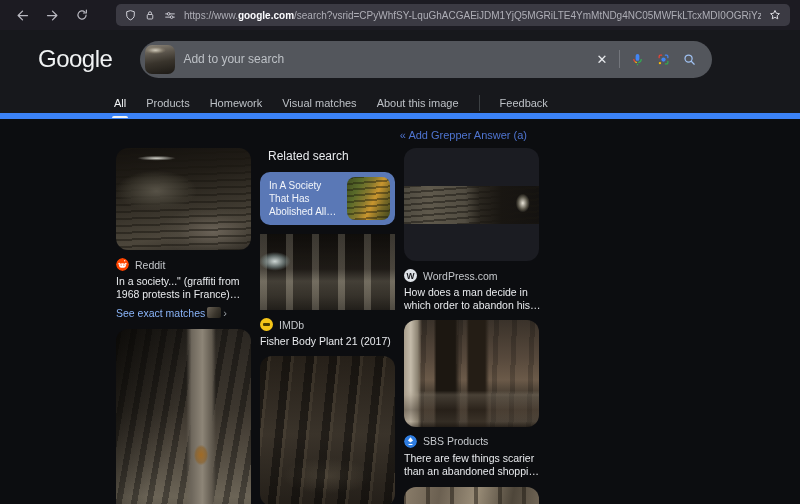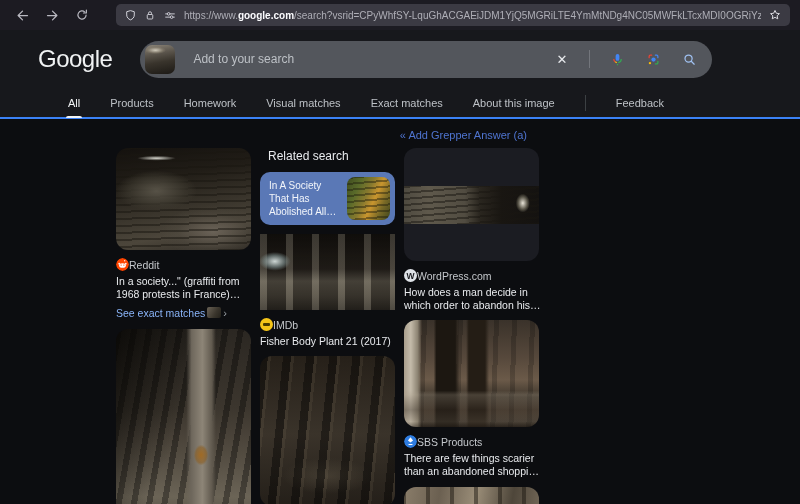--- a/index.html
+++ b/index.html
@@ -10,57 +10,57 @@
   
   .chrome { height:30px; background:#1c1b22; display:flex; align-items:center; padding:0 10px; gap:6px; }
   .nav-btn { width:24px; height:22px; display:flex; align-items:center; justify-content:center;
     border-radius:4px; cursor:pointer; flex:0 0 auto; }
   .urlbar { margin-left:16px; flex:1; height:22px; background:#3b3a43; border-radius:5px;
     display:flex; align-items:center; padding:0 8px; gap:7px; min-width:0; }
   .url-text { flex:1; font-size:10px; color:#aeaeb6; white-space:nowrap; overflow:hidden; min-width:0; }
   .url-text b { color:#fbfbfe; font-weight:700; }
 
   
-  .gheader { height:89px; background:#17181c; border-bottom:2px solid #3b82f6; }
+  .gheader { height:89px; background:#17181c; border-bottom:6px solid #3b82f6; }
   .logo-row { height:58px; display:flex; align-items:center; padding-left:38px; }
   .glogo { color:#f1f3f4; font-size:24px; font-weight:500; letter-spacing:-0.5px; cursor:pointer; }
   .pill { margin-left:28px; width:572px; height:37px; background:#53565c; border-radius:19px;
-    display:flex; align-items:center; padding:0 14px 0 5px; gap:18px; }
+    display:flex; align-items:center; padding:0 14px 0 5px; gap:8px; }
   .pill-thumb { width:30px; height:29px; border-radius:7px; flex:0 0 auto; cursor:pointer;
     background:
       radial-gradient(14px 5px at 35% 18%, #cfc9ba 0%, rgba(150,140,120,.4) 55%, transparent 75%),
       linear-gradient(170deg,#8c8578 0%,#5a544b 32%,#39342c 58%,#1c1915 100%); }
   .pill-input { flex:1; background:transparent; border:none; outline:none; font-size:12px;
     color:#e8eaed; font-family:"Liberation Sans",sans-serif; min-width:0; }
   .pill-input::placeholder { color:#bdc1c6; opacity:1; }
   .pill-x { color:#e8eaed; font-size:13px; cursor:pointer; padding:0 4px; }
   .pill-div { width:1px; height:18px; background:#73767c; }
   .pill-ic { width:18px; height:18px; display:flex; align-items:center; justify-content:center; cursor:pointer; }
 
   
-  .tabs { height:30px; display:flex; align-items:stretch; padding-left:68px; gap:30px; }
+  .tabs { height:30px; display:flex; align-items:stretch; padding-left:114px; gap:20px; }
   .tab { display:flex; align-items:center; font-size:11px; color:#bdc1c6; cursor:pointer; position:relative; }
   .tab.sel { color:#f1f3f4; }
   .tab.sel::after { content:""; position:absolute; left:-2px; right:-2px; bottom:0; height:2px;
     background:#f1f3f4; border-radius:2px 2px 0 0; }
   .tab-divider { width:1px; background:#3c4043; margin:7px 0; }
 
   
   .content { background:#0c0d10; height:385px; padding-left:116px; }
   .grepper-row { width:423px; text-align:right; padding:6px 12px 0 0; height:29px; }
   .grepper-row a { color:#4f74d0; font-size:11px; text-decoration:none; cursor:pointer; }
 
   .masonry { display:flex; gap:9px; width:423px; }
   .col { width:135px; display:flex; flex-direction:column; }
 
   .ph { width:135px; border-radius:12px; cursor:pointer; }
   .card { width:135px; border-radius:12px; background:#1b1c22; display:flex; align-items:center; cursor:pointer; }
   .card .inner { width:100%; border-radius:0; }
 
-  .srcrow { display:flex; align-items:flex-end; margin-top:8px; cursor:pointer; }
+  .srcrow { display:flex; align-items:center; gap:6px; margin-top:8px; cursor:pointer; }
   .srclabel { font-size:10.5px; color:#c4c7cb; }
   .title { margin-top:4px; font-size:10.5px; line-height:1.28; color:#e8eaed; cursor:pointer;
     display:-webkit-box; -webkit-line-clamp:2; -webkit-box-orient:vertical; overflow:hidden; width:139px; }
   .title.one { -webkit-line-clamp:1; }
   .linkrow { margin-top:5px; display:flex; align-items:center; gap:2px; cursor:pointer; }
   .linkrow .lnk { font-size:10.5px; color:#8ab4f8; }
   .mini-thumb { width:14px; height:11px; border-radius:2px;
     background:linear-gradient(120deg,#6b6357 0%,#3a352c 60%,#23201a 100%); }
   .chev { color:#9aa0a6; font-size:11px; }
 
@@ -199,21 +199,20 @@
               <path d="M14.8 14.8 19.5 19.5" stroke="#9fc0f0" stroke-width="2" stroke-linecap="round"></path>
             </svg>
         </span>
       </div>
     </div>
     <div class="tabs">
       <span class="tab sel">All</span>
       <span class="tab">Products</span>
       <span class="tab">Homework</span>
       <span class="tab">Visual matches</span>
-      <span class="tab">Exact matches</span>
       <span class="tab">About this image</span>
       <span class="tab-divider"></span>
       <span class="tab">Feedback</span>
     </div>
   </div>
 
   <div class="content">
     <div class="grepper-row">
       <a>« Add Grepper Answer (a)</a>
     </div>

